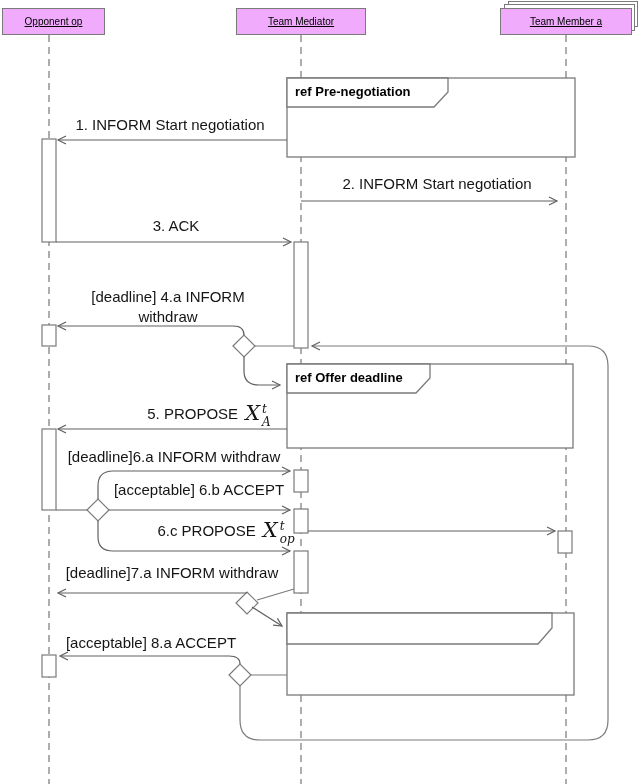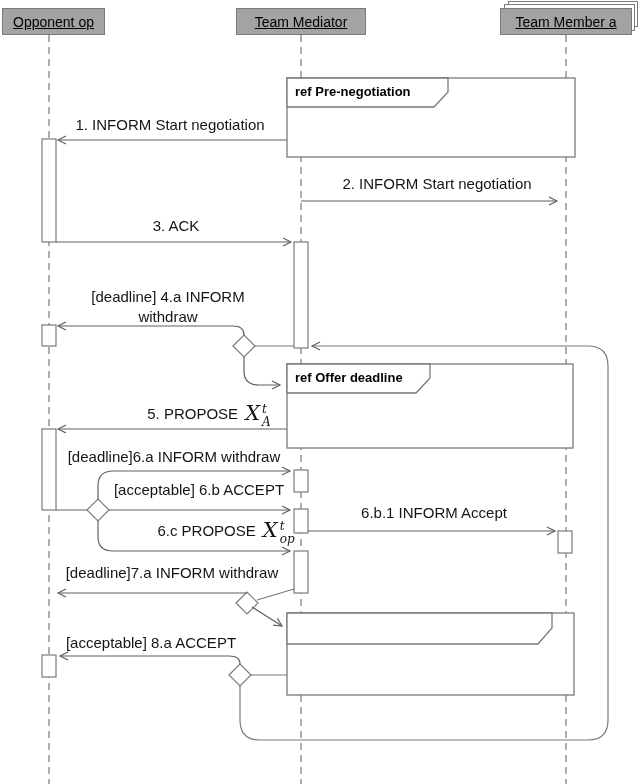--- a/index.html
+++ b/index.html
@@ -1,21 +1,21 @@
 <!DOCTYPE html>
 <html><head>
 <meta charset="utf-8">
 <style>
   html,body{margin:0;padding:0;background:#ffffff;}
   .canvas{position:relative;width:640px;height:784px;background:#ffffff;
           font-family:"Liberation Sans",sans-serif;overflow:hidden;}
   svg.layer{position:absolute;left:0;top:0;}
-  .actor{position:absolute;height:27px;border:1.4px solid #7a7a7a;background:#a3a3a3;
+  .actor{position:absolute;height:27px;border:1.4px solid #7a7a7a;background:#f0abfc;
          display:flex;align-items:center;justify-content:center;
-         font-size:14px;color:#000;text-decoration:underline;box-sizing:border-box;z-index:3;}
+         font-size:10px;color:#000;text-decoration:underline;box-sizing:border-box;z-index:3;}
   .stackbox{position:absolute;border:1.4px solid #7a7a7a;background:#fff;box-sizing:border-box;z-index:2;}
   .fraglabel{position:absolute;font-size:13px;font-weight:bold;color:#000;white-space:nowrap;z-index:5;}
   .msg{position:absolute;font-size:15px;color:#151515;text-align:center;white-space:nowrap;z-index:5;}
   .msg.math{display:flex;align-items:center;justify-content:center;}
   .mvar{font-family:"DejaVu Serif",serif;font-style:italic;font-size:21px;margin-left:7px;}
   .ss{display:inline-flex;flex-direction:column;align-items:flex-start;
       font-family:"DejaVu Serif",serif;font-style:italic;font-size:12px;line-height:13px;
       transform:translateY(3px);margin-left:2px;}
 </style>
 </head>
@@ -132,19 +132,18 @@
 
   <div class="msg math" style="left:120px;top:514px;width:212px;height:32px;">
     <span>6.c PROPOSE</span>
     <span class="mvar">X</span>
     <span class="ss">
       <span>t</span>
       <span>op</span>
     </span>
   </div>
 
-  <div class="msg" style="left:334px;top:504px;width:200px;">6.b.1 INFORM Accept</div>
 
   <div class="msg" style="left:48px;top:564px;width:248px;">[deadline]7.a INFORM withdraw</div>
 
   <div class="msg" style="left:52px;top:634px;width:198px;">[acceptable] 8.a ACCEPT</div>
 
 </div>
 
 </body></html>

